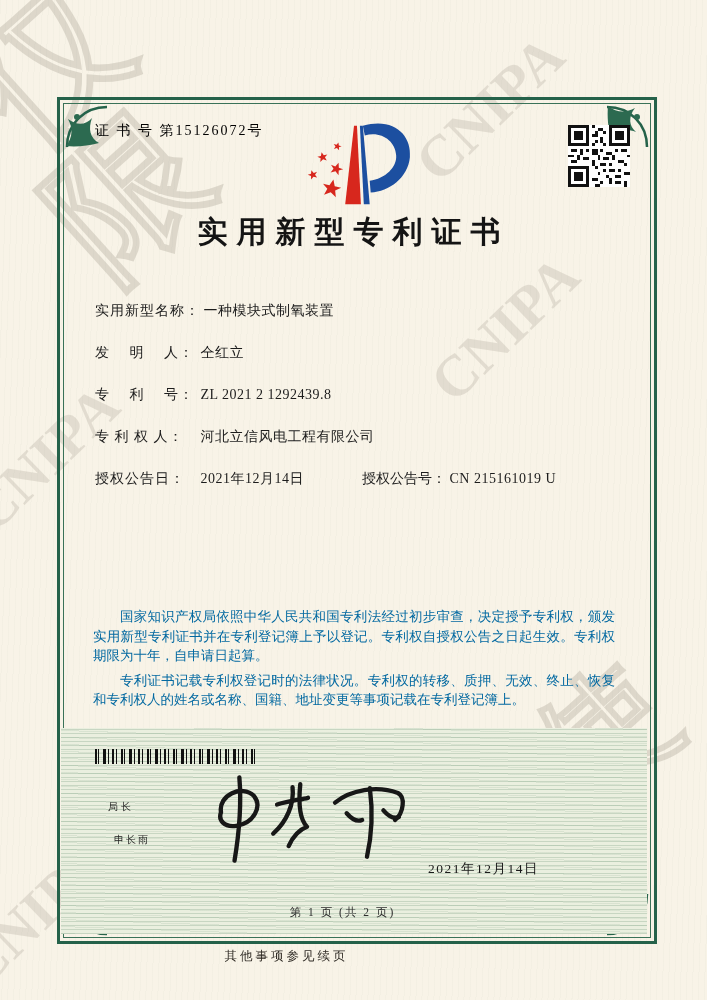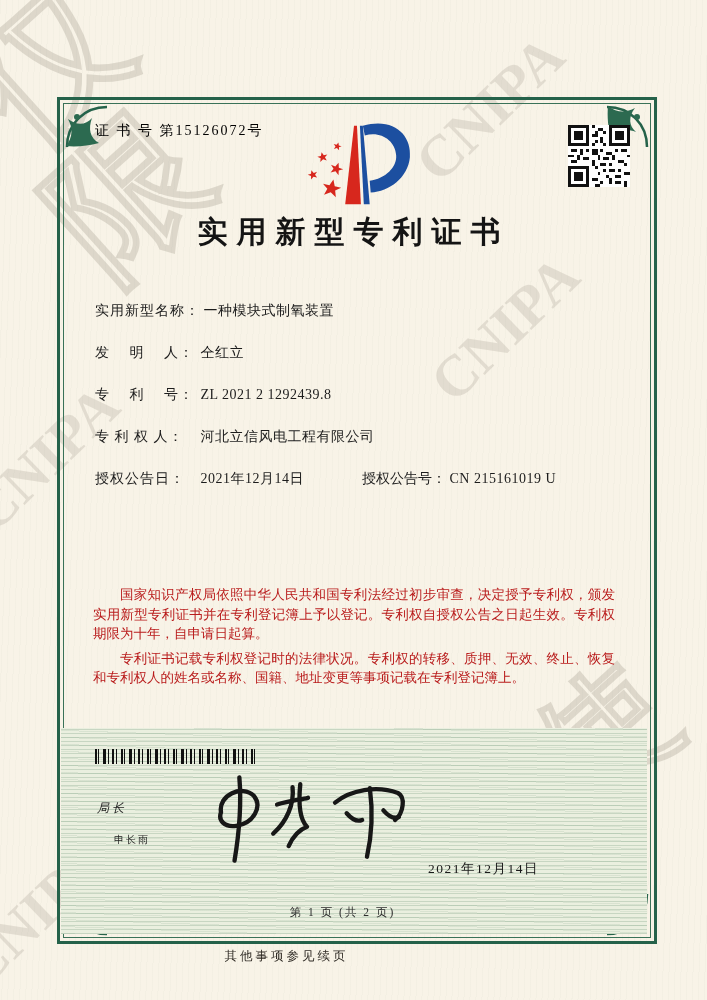--- a/index.html
+++ b/index.html
@@ -64,36 +64,36 @@
     position:absolute;left:0;top:212px;width:707px;
     text-align:center;font-size:30px;font-weight:bold;letter-spacing:9px;
     color:#141414;
   }
   .fields{position:absolute;left:95px;top:294px;width:530px;margin-top:8px;}
   .row{font-size:14px;margin-bottom:24px;white-space:nowrap;}
   .row .lbl{display:inline-block;min-width:102px;letter-spacing:1px;}
   .row .val{letter-spacing:0.5px;}
   .grant-row{display:flex;gap:58px;}
   .paras{
-    position:absolute;left:93px;top:585px;width:522px;
+    position:absolute;left:93px;top:607px;width:522px;
     font-size:13.5px;line-height:19.5px;text-align:justify;
-    color:#b91c1c;
+    color:#0369a1;
   }
   .paras p{margin:0 0 5px 0;text-indent:2em;}
   .barcode{
     position:absolute;left:95px;top:749px;width:164px;height:15px;
     background-image:repeating-linear-gradient(90deg,
       #111 0px,#111 2px, transparent 2px,transparent 3px,
       #111 3px,#111 4px, transparent 4px,transparent 8px,
       #111 8px,#111 11px, transparent 11px,transparent 13px,
       #111 13px,#111 14px, transparent 14px,transparent 17px,
       #111 17px,#111 19px, transparent 19px,transparent 21px,
       #111 21px,#111 22px, transparent 22px,transparent 26px);
   }
-  .signer-title{position:absolute;left:97px;top:800px;font-size:12px;letter-spacing:3px;color:#1a1a1a;font-style:italic;}
+  .signer-title{position:absolute;left:108px;top:800px;font-size:10px;letter-spacing:3px;color:#1a1a1a;}
   .signer-name{position:absolute;left:114px;top:833px;font-size:10px;letter-spacing:2px;color:#1a1a1a;}
   .signature{position:absolute;left:192px;top:768px;width:232px;height:104px;}
   .issue-date{position:absolute;left:428px;top:860px;font-size:13.5px;letter-spacing:1.5px;color:#1a1a1a;}
   .page-info{
     position:absolute;left:0;top:905px;width:685px;text-align:center;
     font-size:11.5px;letter-spacing:2px;color:#2c2c2c;
   }
   .footer-note{
     position:absolute;left:0;top:948px;width:573px;text-align:center;
     font-size:12.5px;letter-spacing:3px;color:#2e2a24;

